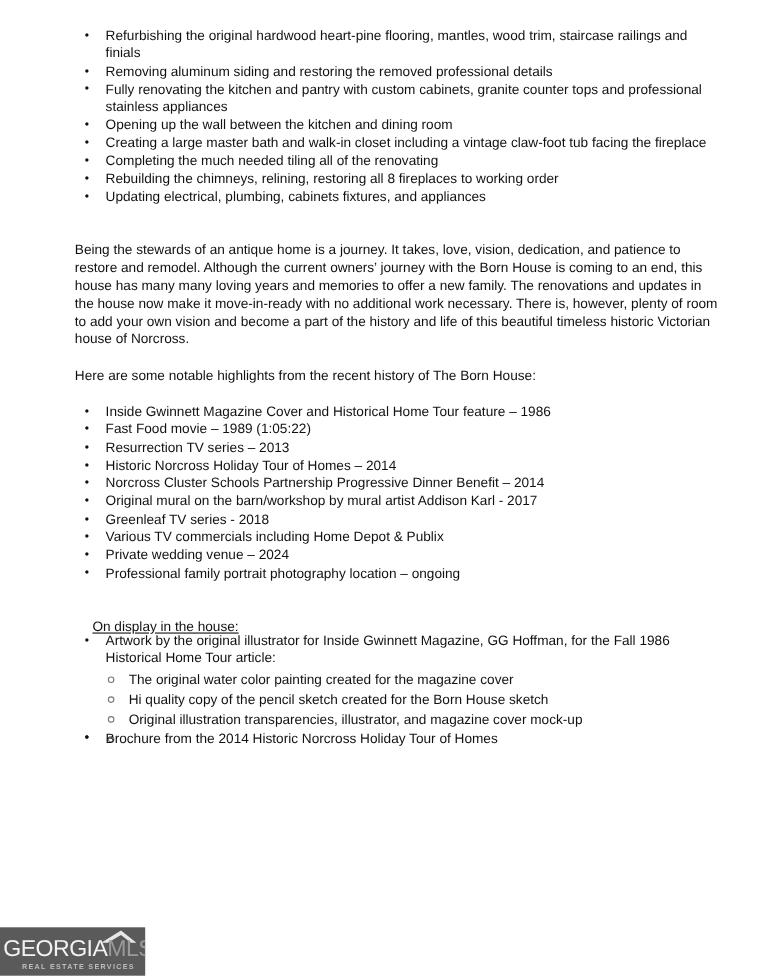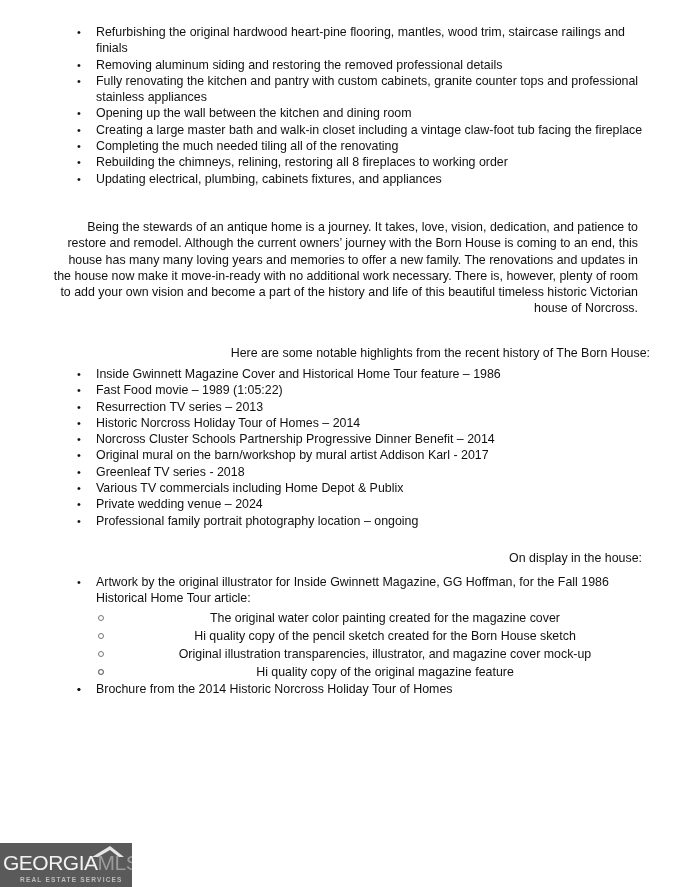--- a/index.html
+++ b/index.html
@@ -39,21 +39,20 @@
       left: 74px;
       top: 0;
       width: 10px;
       text-align: center;
       font-size: 11px;
     }
     ul.sub {
       list-style: none;
       margin: 2px 0 0 0;
       padding: 0;
-      text-align: center;
     }
     ul.sub > li {
       position: relative;
       padding-left: 21px;
       line-height: 18.2px;
     }
     ul.sub > li > .sub-bullet {
       position: absolute;
       left: 2px;
       top: 6px;
@@ -62,24 +61,23 @@
       border: 1px solid #777;
       border-radius: 50%;
     }
     .block {
       position: absolute;
       left: 0;
       width: 693px;
     }
     .para {
       position: absolute;
-      left: 48px;
+      left: 68px;
       width: 590px;
       line-height: 16.3px;
-      text-align: right;
     }
     #list-renovations { top: 24px; }
     #para-stewards { top: 219px; }
     #para-highlights { top: 333px; }
     #list-highlights { top: 366px; }
     #para-display { top: 546px; }
     #list-display { top: 574px; }
     #list-display > li { padding-right: 40px; }
     .logo {
       position: absolute;
@@ -136,47 +134,46 @@
     <li><span class="bullet">•</span><span>Fully renovating the kitchen and pantry with custom cabinets, granite counter tops and professional stainless appliances</span></li>
     <li><span class="bullet">•</span><span>Opening up the wall between the kitchen and dining room</span></li>
     <li><span class="bullet">•</span><span>Creating a large master bath and walk-in closet including a vintage claw-foot tub facing the fireplace</span></li>
     <li><span class="bullet">•</span><span>Completing the much needed tiling all of the renovating</span></li>
     <li><span class="bullet">•</span><span>Rebuilding the chimneys, relining, restoring all 8 fireplaces to working order</span></li>
     <li><span class="bullet">•</span><span>Updating electrical, plumbing, cabinets fixtures, and appliances</span></li>
   </ul>
 
   <p class="para" id="para-stewards" style="margin:0;">Being the stewards of an antique home is a journey.  It takes, love, vision, dedication, and patience to restore and remodel.   Although the current owners’ journey with the Born House is coming to an end, this house has many many loving years and memories to offer a new family.  The renovations and updates in the house now make it move-in-ready with no additional work necessary.  There is, however, plenty of room to add your own vision and become a part of the history and life of this beautiful timeless historic Victorian house of Norcross.</p>
 
-  <p class="para" id="para-highlights" style="margin:12px;">Here are some notable highlights from the recent history of The Born House:</p>
+  <p class="para" id="para-highlights" style="margin:0;">Here are some notable highlights from the recent history of The Born House:</p>
 
   <ul class="bullets block" id="list-highlights">
     <li><span class="bullet">•</span><span>Inside Gwinnett Magazine Cover and Historical Home Tour feature – 1986</span></li>
     <li><span class="bullet">•</span><span>Fast Food movie – 1989 (1:05:22)</span></li>
     <li><span class="bullet">•</span><span>Resurrection TV series – 2013</span></li>
     <li><span class="bullet">•</span><span>Historic Norcross Holiday Tour of Homes – 2014</span></li>
     <li><span class="bullet">•</span><span>Norcross Cluster Schools Partnership Progressive Dinner Benefit – 2014</span></li>
     <li><span class="bullet">•</span><span>Original mural on the barn/workshop by mural artist Addison Karl - 2017</span></li>
     <li><span class="bullet">•</span><span>Greenleaf TV series - 2018</span></li>
     <li><span class="bullet">•</span><span>Various TV commercials including Home Depot &amp; Publix</span></li>
     <li><span class="bullet">•</span><span>Private wedding venue – 2024</span></li>
     <li><span class="bullet">•</span><span>Professional family portrait photography location – ongoing</span></li>
   </ul>
 
-  <p class="para" id="para-display" style="margin:4px;">On display in the house:</p>
+  <p class="para" id="para-display" style="margin:16px;text-decoration:underline;">On display in the house:</p>
 
   <ul class="bullets block" id="list-display">
     <li>
       <span class="bullet">•</span>
       <span>Artwork by the original illustrator for Inside Gwinnett Magazine, GG Hoffman, for the Fall 1986 Historical Home Tour article:</span>
       <ul class="sub">
         <li><span class="sub-bullet"></span><span>The original water color painting created for the magazine cover</span></li>
         <li><span class="sub-bullet"></span><span>Hi quality copy of the pencil sketch created for the Born House sketch</span></li>
         <li><span class="sub-bullet"></span><span>Original illustration transparencies, illustrator, and magazine cover mock-up</span></li>
         <li><span class="sub-bullet"></span></li>
-        <li><span class="sub-bullet"></span><span>Hi quality copy of the original magazine feature</span></li>
       </ul>
     </li>
     <li><span class="bullet">•</span></li>
     <li><span class="bullet">•</span><span>Brochure from the 2014 Historic Norcross Holiday Tour of Homes</span></li>
   </ul>
 
   <div class="logo">
     <span class="roof">
       <svg width="32" height="14" viewBox="0 0 32 14">
         <polygon points="0,12 18,1 32,12 27,12 18,5 6,12" fill="#e6e6e6"></polygon>

